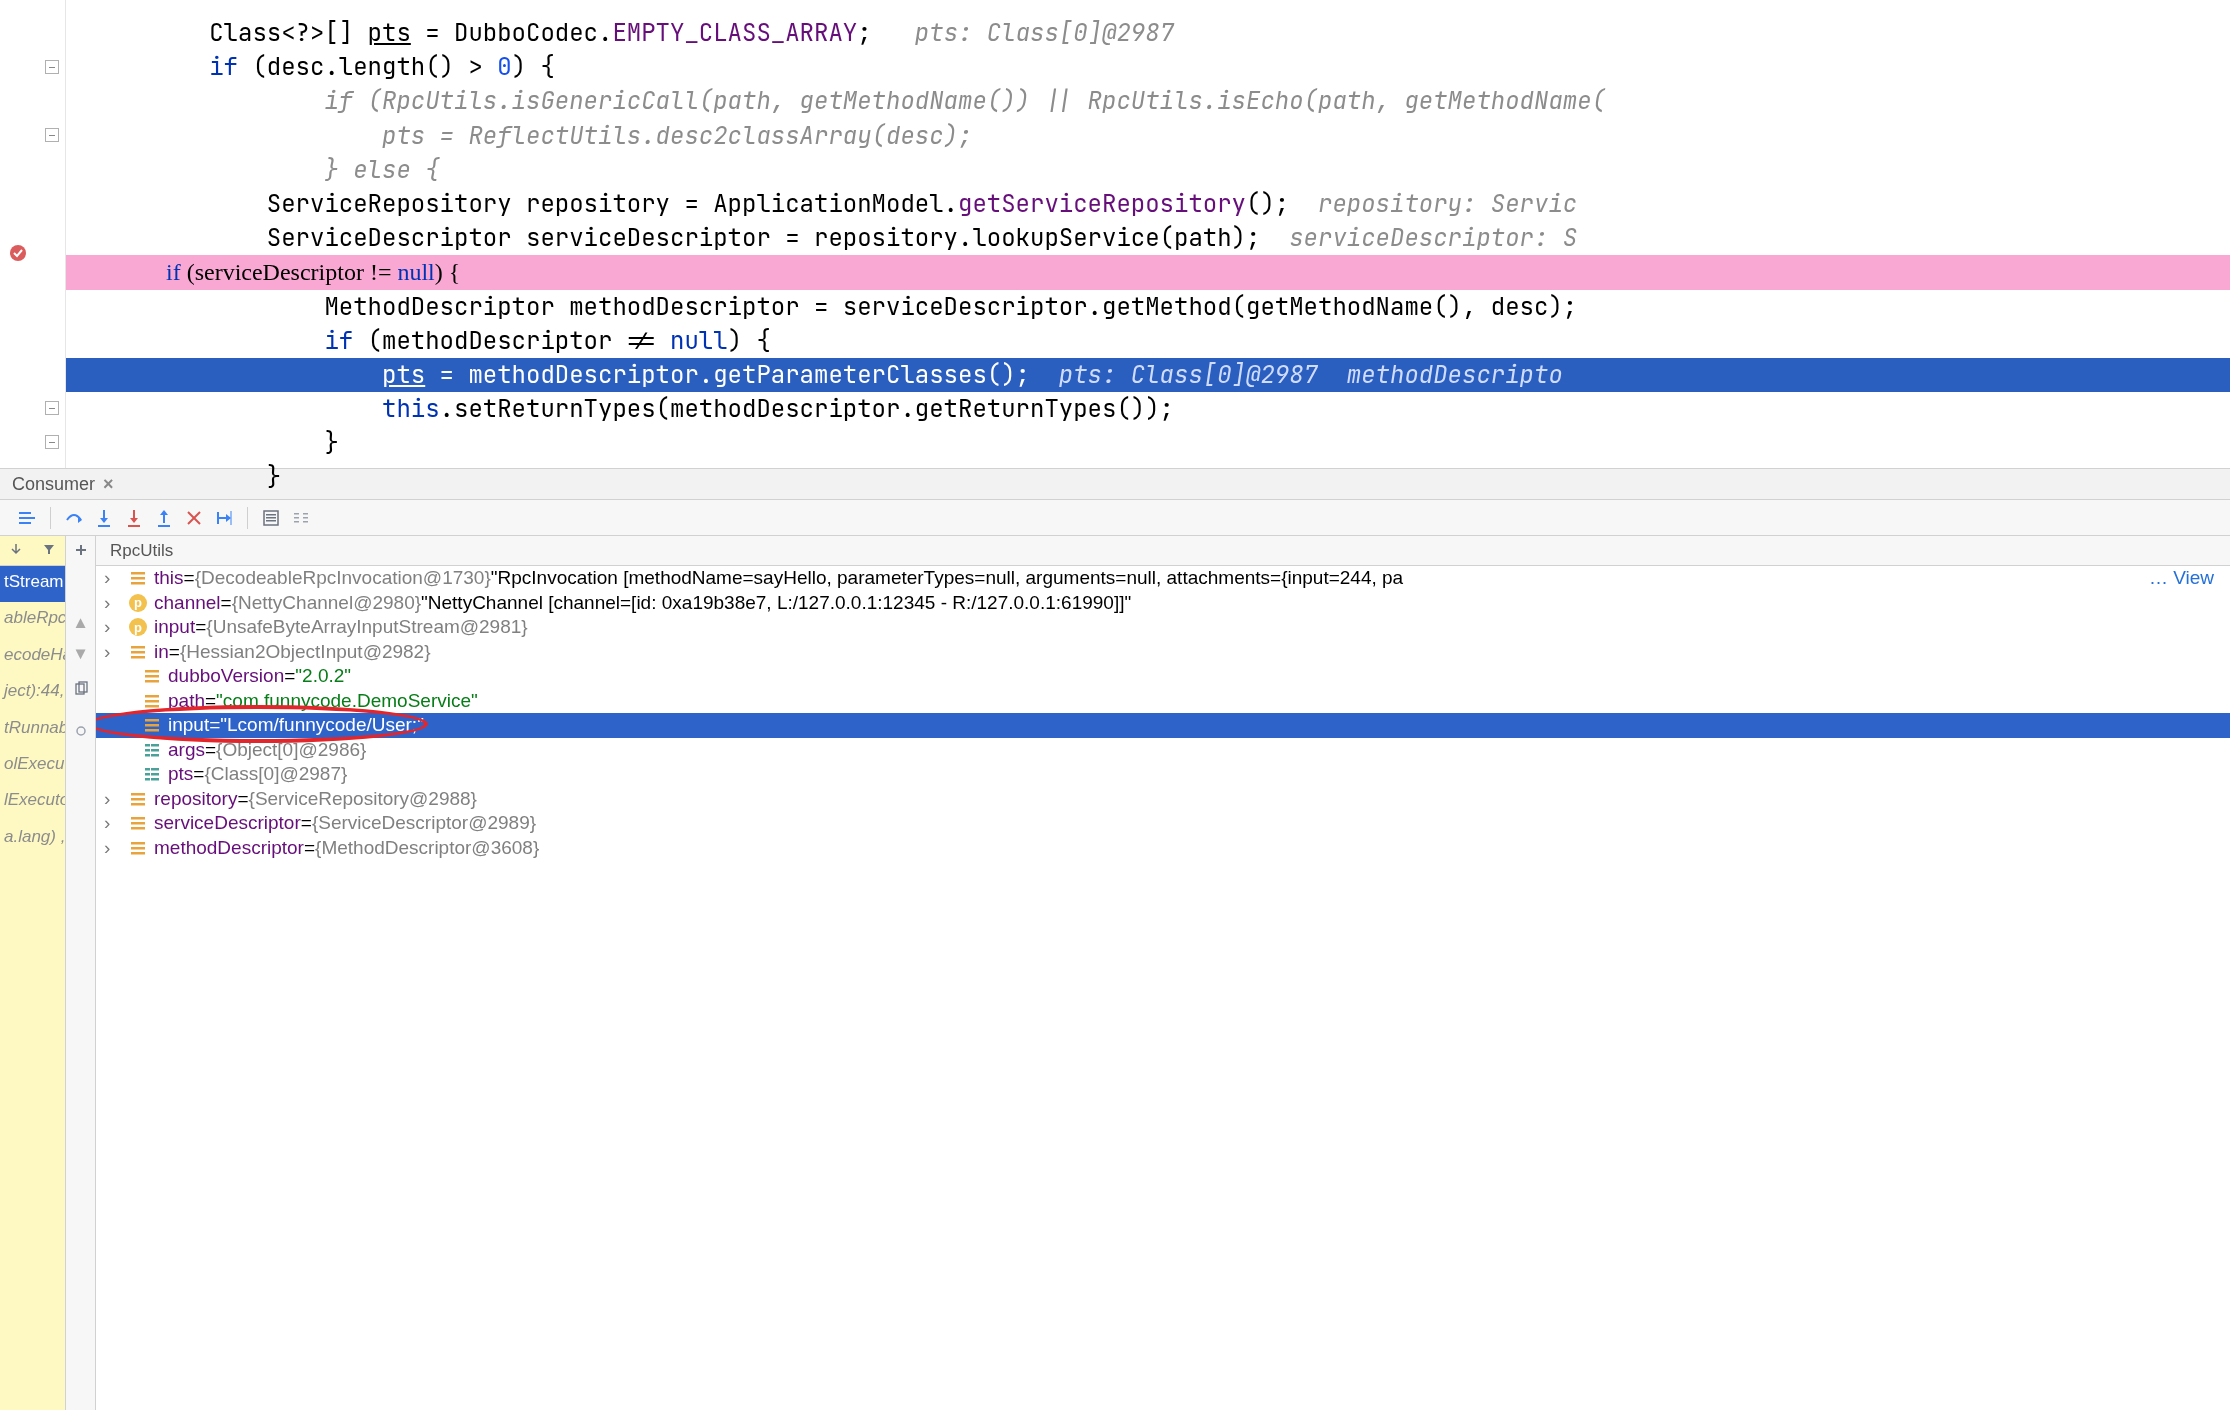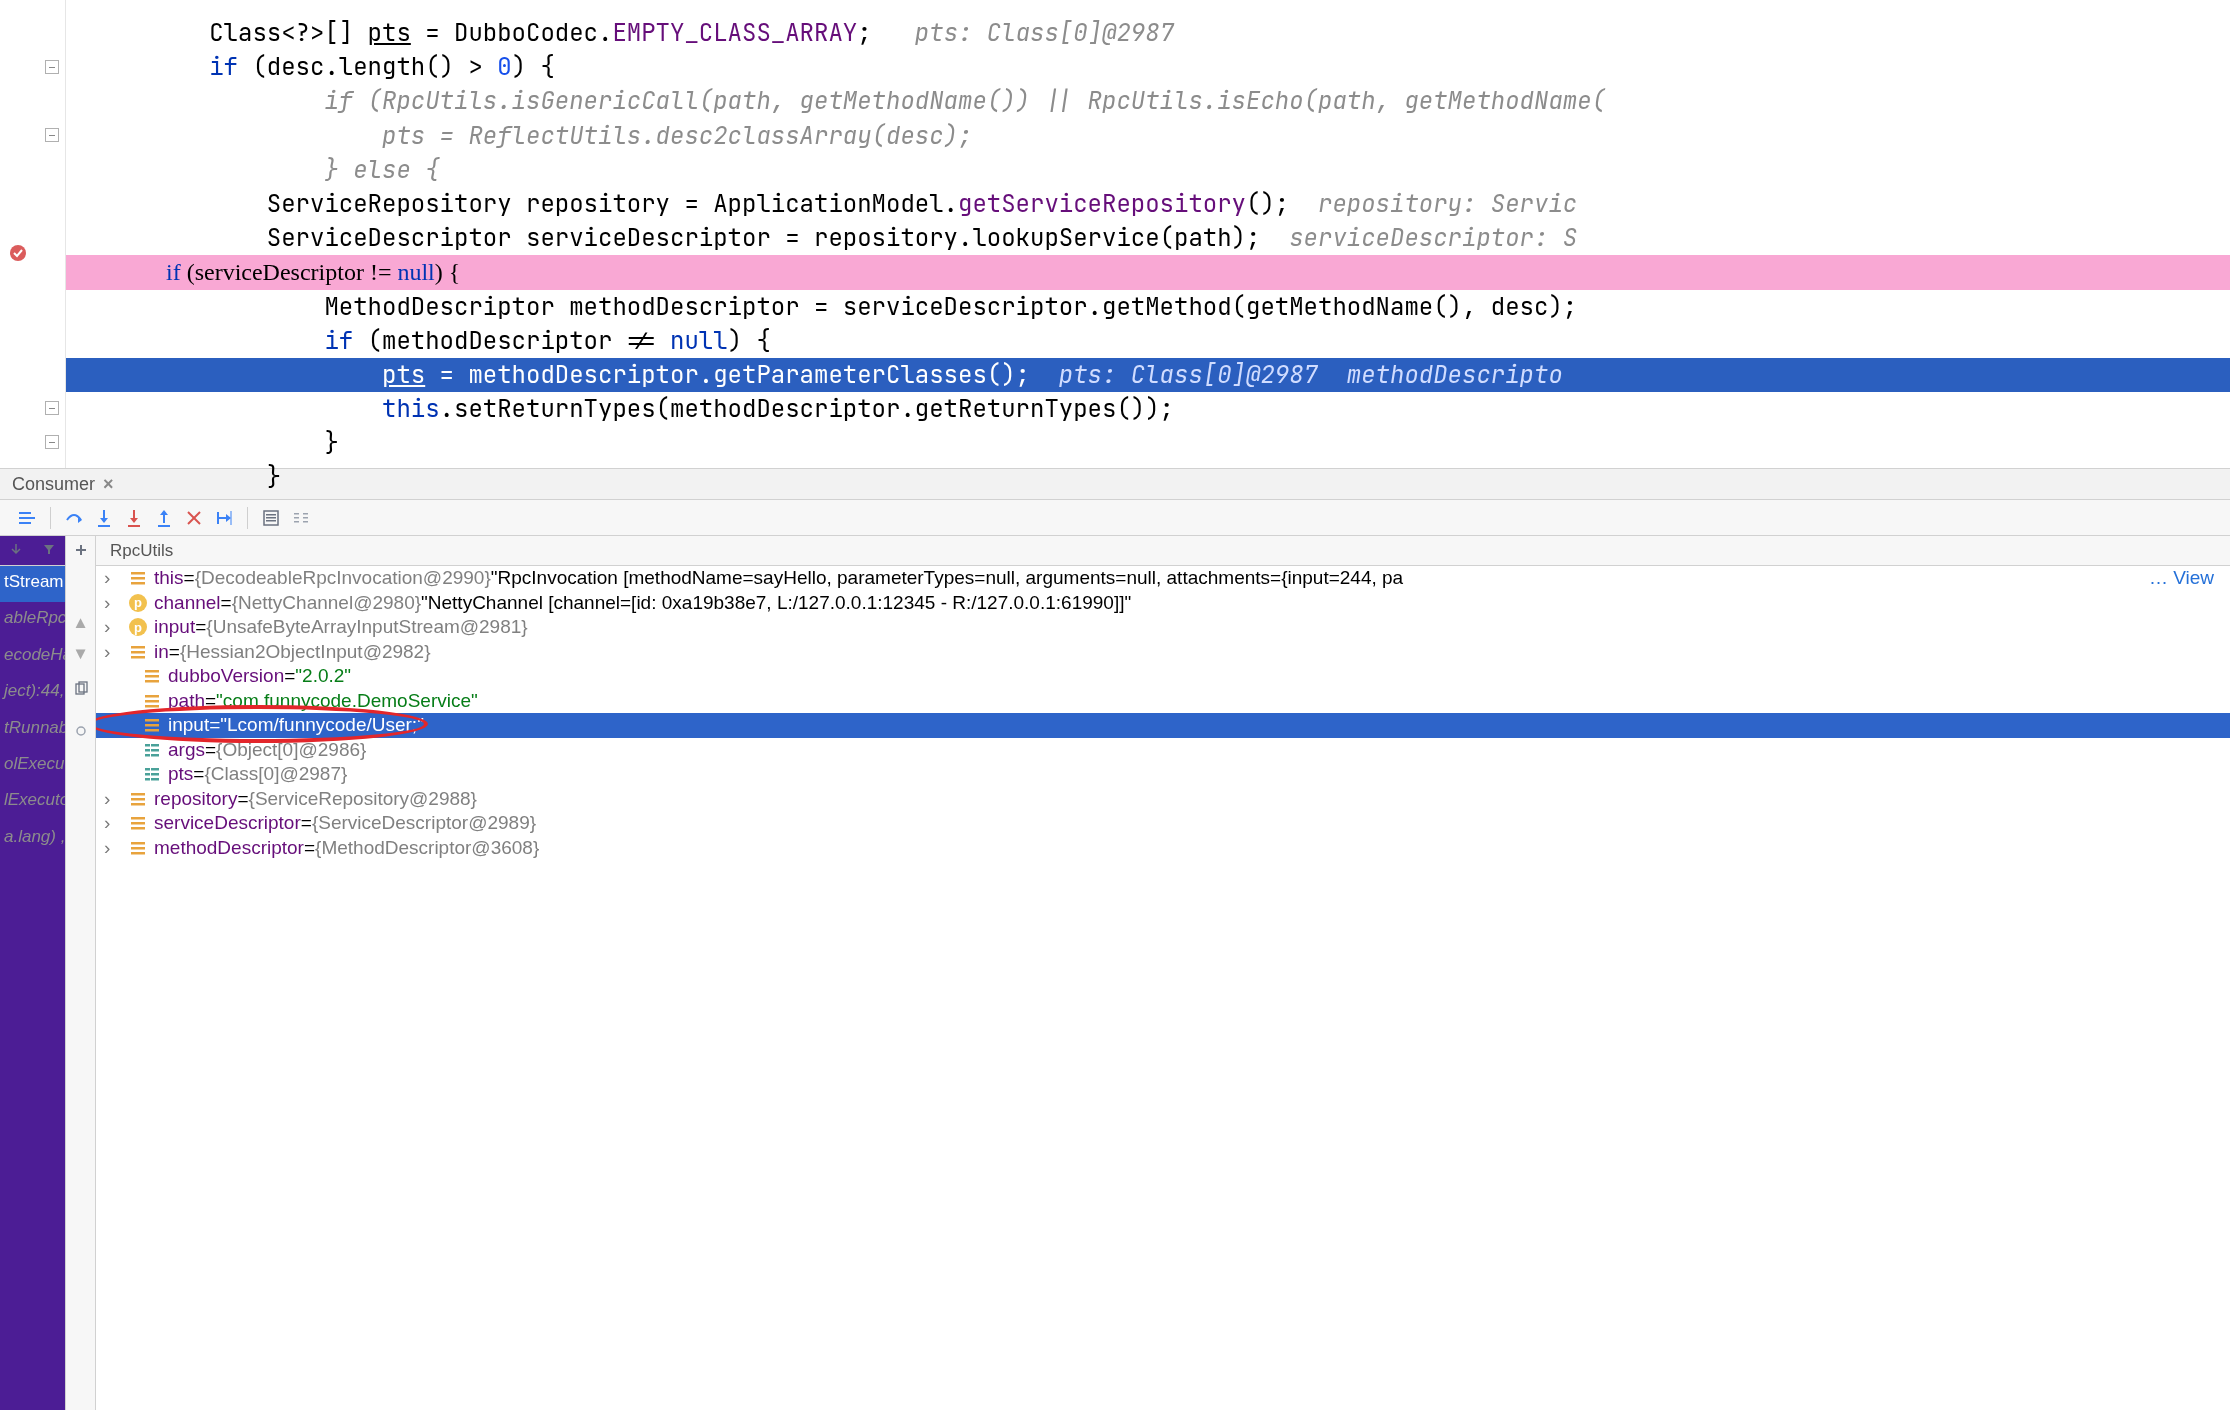--- a/index.html
+++ b/index.html
@@ -33,21 +33,21 @@
 
   
   .debug-toolbar { height: 36px; border-bottom: 1px solid #d1d1d1; background: #f7f7f7; display: flex; align-items: center; gap: 4px; padding-left: 14px; }
   .tb-sep { width: 1px; height: 22px; background: #cfcfcf; margin: 0 6px; }
   .tb-btn { width: 26px; height: 26px; display: flex; align-items: center; justify-content: center; cursor: pointer; }
   .tb-btn svg { width: 20px; height: 20px; }
 
   
   .bottom-split { display: flex; height: calc(1410px - 468px - 32px - 36px); }
 
-  .frames-col { width: 66px; border-right: 1px solid #d1d1d1; background: #4c1d95; font-family: -apple-system, sans-serif; font-size: 17px; color: #666; position: relative; }
+  .frames-col { width: 66px; border-right: 1px solid #d1d1d1; background: #fef9c3; font-family: -apple-system, sans-serif; font-size: 17px; color: #666; position: relative; }
   .frames-toolbar { height: 30px; display: flex; align-items: center; justify-content: space-around; border-bottom: 1px solid #d1d1d1; }
   .frames-list { overflow: hidden; }
   .frame-item { height: 36.4px; padding: 6px 4px; white-space: nowrap; overflow: hidden; font-style: italic; color: #8c8c8c; }
   .frame-item.sel { background: #2e64c9; color: #fff; font-style: normal; }
 
   .vars-wrap { flex: 1; display: flex; }
   .vars-left-tools { width: 30px; border-right: 1px solid #d1d1d1; background: #f7f7f7; display: flex; flex-direction: column; align-items: center; gap: 10px; padding-top: 6px; }
   .vars-right { flex: 1; display: flex; flex-direction: column; }
   .vars-header { height: 30px; border-bottom: 1px solid #d1d1d1; background: #f7f7f7; font-family: -apple-system, sans-serif; font-size: 17px; color: #555; display: flex; align-items: center; padding-left: 14px; }
   .vars-list { flex: 1; font-family: -apple-system, sans-serif; font-size: 19px; overflow: hidden; position: relative; }
@@ -214,21 +214,21 @@
             <span style="display: inline-block; width: 8px;"></span>
             <span class="var-icon">
               <svg class="orange-bars" width="18" height="18" viewBox="0 0 18 18">
                 <rect x="2" y="3" width="14" height="2.5"></rect>
                 <rect x="2" y="8" width="14" height="2.5"></rect>
                 <rect x="2" y="13" width="14" height="2.5"></rect>
               </svg>
             </span>
             <span class="var-name">this</span>
             <span class="var-eq"> = </span>
-            <span class="var-obj">{DecodeableRpcInvocation@2990}</span>
+            <span class="var-obj">{DecodeableRpcInvocation@1730}</span>
             <span> "RpcInvocation [methodName=sayHello, parameterTypes=null, arguments=null, attachments={input=244, pa</span>
             <span class="var-view">… View</span>
           </div>
           <div class="var-row">
             <span class="var-chev">›</span>
             <span style="display: inline-block; width: 8px;"></span>
             <span class="var-icon">
               <div class="p-badge">p</div>
             </span>
             <span class="var-name">channel</span>

